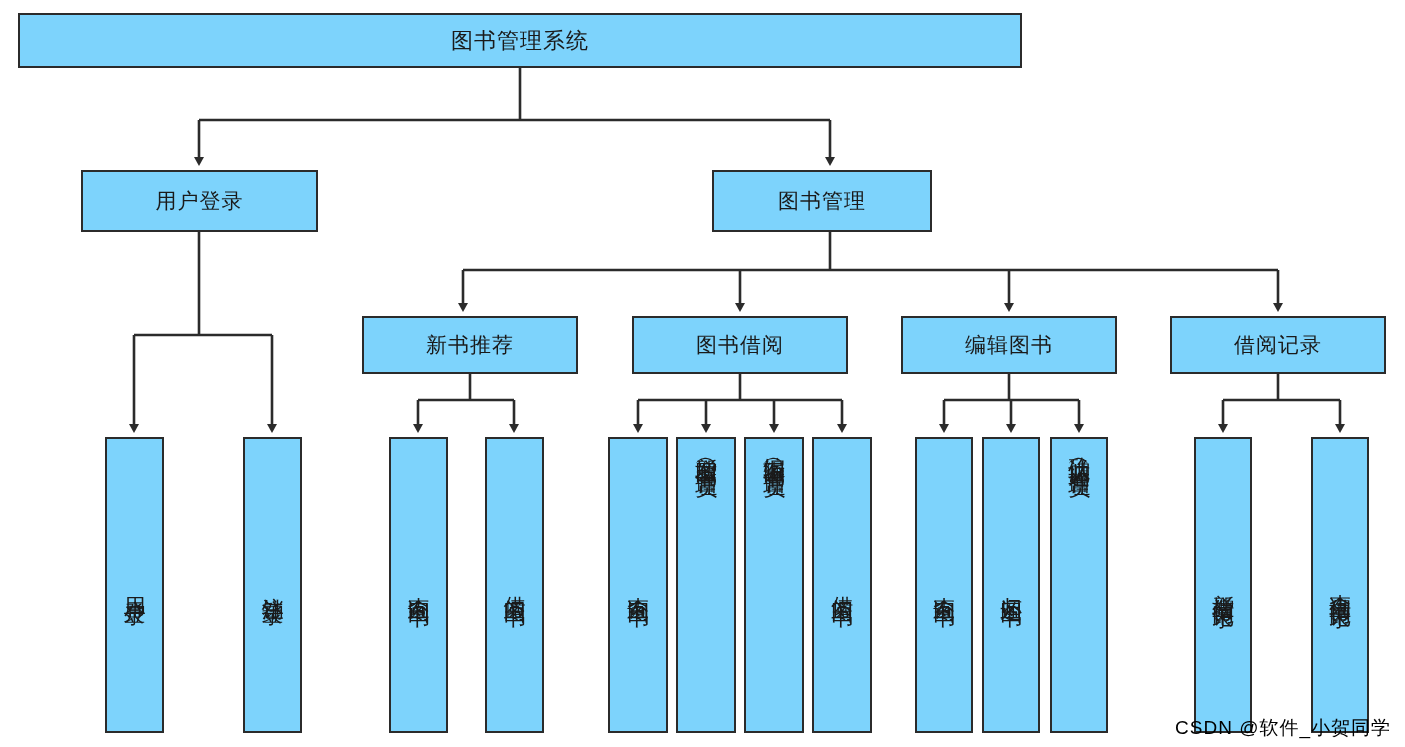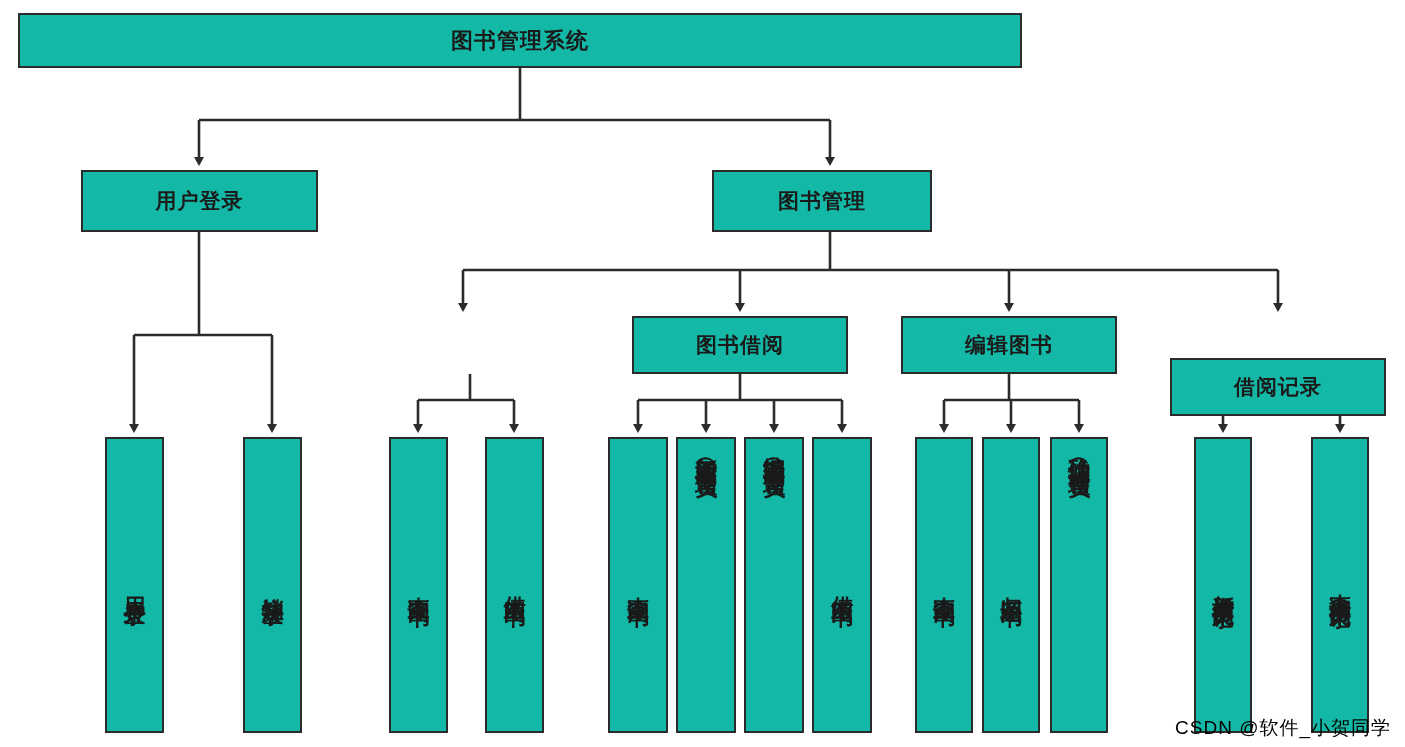--- a/index.html
+++ b/index.html
@@ -6,27 +6,26 @@
   body{
     font-family:"Liberation Sans","DejaVu Sans",sans-serif;
     width:1405px;height:747px;overflow:hidden;position:relative;
   }
   #canvas{position:absolute;left:0;top:0;width:1405px;height:747px;}
   #svg-connectors{position:absolute;left:0;top:0;width:1405px;height:747px;}
 
   .node{
     position:absolute;
     border:2.5px solid #2b2b2b;
-    background:#14b8a6;
+    background:#7dd3fc;
     box-sizing:border-box;
     display:flex;
     align-items:center;
     justify-content:center;
     color:#1a1a1a;
-    font-weight:bold;
   }
   .node .label{
     font-size:21px;
     line-height:1.15;
     letter-spacing:1px;
     white-space:nowrap;
     color:#1a1a1a;
   }
   .node.root .label{font-size:22px;}
   .node.lvl2 .label{font-size:21px;}
@@ -120,30 +119,33 @@
   </div>
 
   <div class="node lvl2" style="left:81px;top:170px;width:237px;height:62px;">
     <span class="label">用户登录</span>
   </div>
 
   <div class="node lvl2" style="left:712px;top:170px;width:220px;height:62px;">
     <span class="label">图书管理</span>
   </div>
 
+  <div class="node lvl3" style="left:362px;top:316px;width:216px;height:58px;">
+    <span class="label">新书推荐</span>
+  </div>
 
   <div class="node lvl3" style="left:632px;top:316px;width:216px;height:58px;">
     <span class="label">图书借阅</span>
   </div>
 
   <div class="node lvl3" style="left:901px;top:316px;width:216px;height:58px;">
     <span class="label">编辑图书</span>
   </div>
 
-  <div class="node lvl3" style="left:1170px;top:316px;width:216px;height:58px;margin-top:42px;">
+  <div class="node lvl3" style="left:1170px;top:316px;width:216px;height:58px;">
     <span class="label">借阅记录</span>
   </div>
 
   <div class="node leaf center-text" style="left:105px;top:437px;width:59px;height:296px;">
     <span class="label">用户登录</span>
   </div>
   <div class="node leaf center-text" style="left:243px;top:437px;width:59px;height:296px;">
     <span class="label">注销登录</span>
   </div>
 

